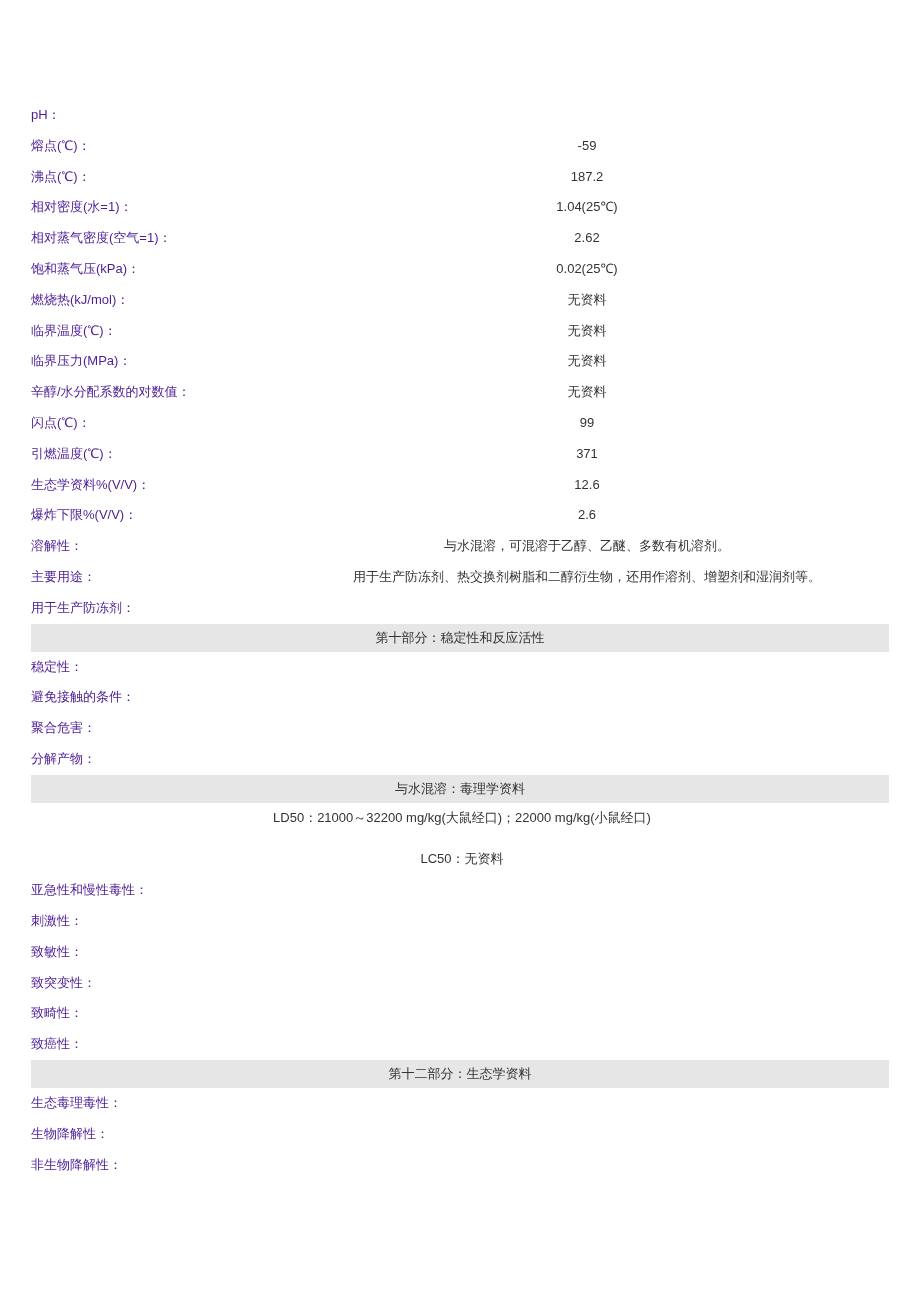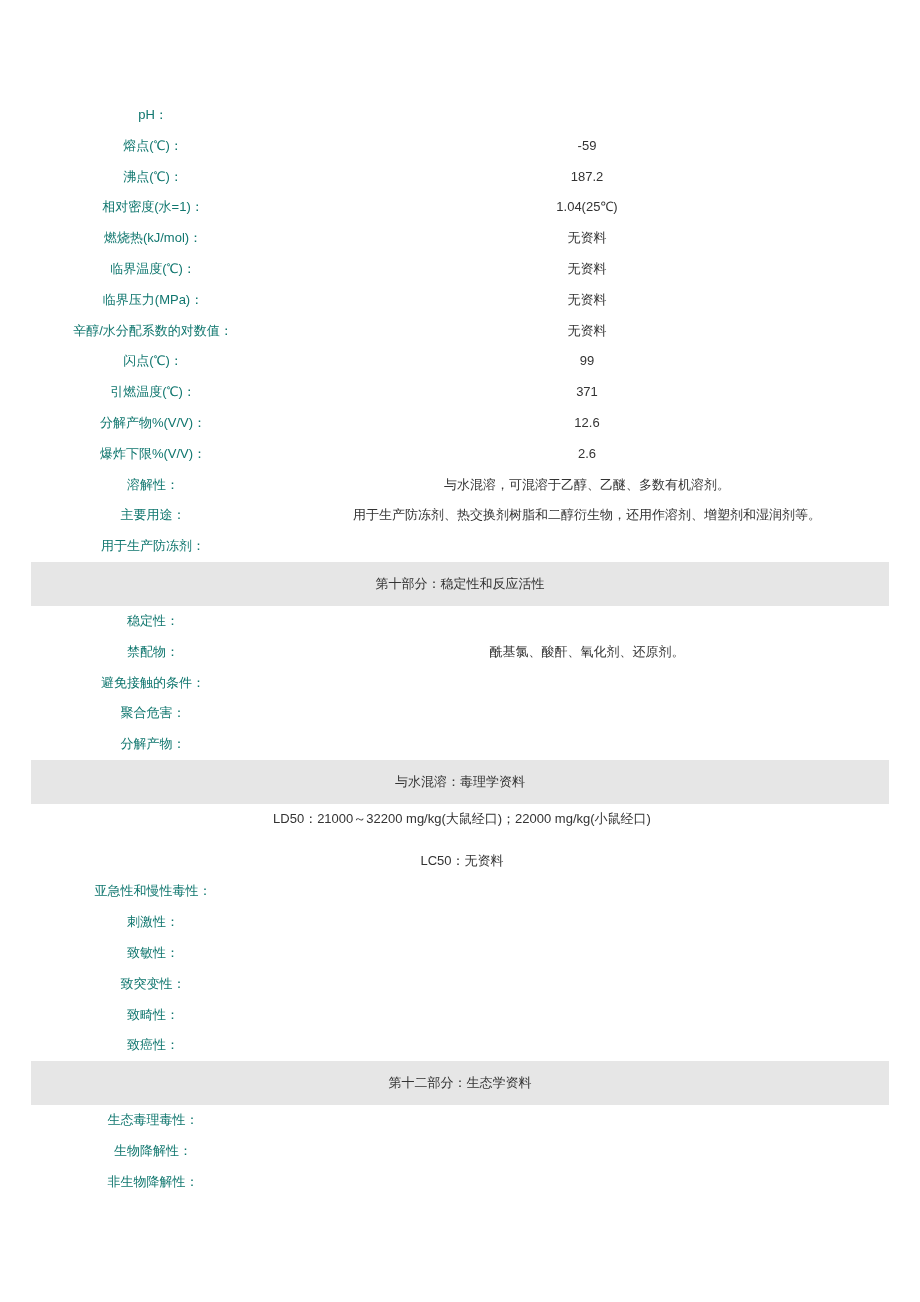--- a/index.html
+++ b/index.html
@@ -12,35 +12,35 @@
     color: #333;
   }
   .row {
     display: flex;
     align-items: flex-start;
     padding: 5px 0;
     line-height: 1.6;
   }
   .label {
     width: 250px;
-    text-align: center;
-    color: #0f766e;
+    text-align: left;
+    color: #4c1d95;
     padding-right: 6px;
     flex-shrink: 0;
   }
   .value {
     flex: 1;
     color: #333;
     padding-left: 4px;
     text-align: center;
   }
   .section-header {
     background: #e6e6e6;
     text-align: center;
-    padding: 13px 0;
+    padding: 5px 0;
     color: #333;
     font-size: 13px;
   }
   .multiline {
     white-space: pre-line;
   }
 </style>
 </head>
 <body>
 
@@ -55,20 +55,28 @@
     </div>
   <div class="row">
       <div class="label">沸点(℃)：</div>
       <div class="value">187.2</div>
     </div>
   <div class="row">
       <div class="label">相对密度(水=1)：</div>
       <div class="value">1.04(25℃)</div>
     </div>
   <div class="row">
+      <div class="label">相对蒸气密度(空气=1)：</div>
+      <div class="value">2.62</div>
+    </div>
+  <div class="row">
+      <div class="label">饱和蒸气压(kPa)：</div>
+      <div class="value">0.02(25℃)</div>
+    </div>
+  <div class="row">
       <div class="label">燃烧热(kJ/mol)：</div>
       <div class="value">无资料</div>
     </div>
   <div class="row">
       <div class="label">临界温度(℃)：</div>
       <div class="value">无资料</div>
     </div>
   <div class="row">
       <div class="label">临界压力(MPa)：</div>
       <div class="value">无资料</div>
@@ -79,21 +87,21 @@
     </div>
   <div class="row">
       <div class="label">闪点(℃)：</div>
       <div class="value">99</div>
     </div>
   <div class="row">
       <div class="label">引燃温度(℃)：</div>
       <div class="value">371</div>
     </div>
   <div class="row">
-      <div class="label">分解产物%(V/V)：</div>
+      <div class="label">生态学资料%(V/V)：</div>
       <div class="value">12.6</div>
     </div>
   <div class="row">
       <div class="label">爆炸下限%(V/V)：</div>
       <div class="value">2.6</div>
     </div>
   <div class="row">
       <div class="label">溶解性：</div>
       <div class="value">与水混溶，可混溶于乙醇、乙醚、多数有机溶剂。</div>
     </div>
@@ -106,24 +114,20 @@
       <div class="value"></div>
     </div>
 </div>
 
 <div class="section-header">第十部分：稳定性和反应活性</div>
 
 <div>
   <div class="row">
       <div class="label">稳定性：</div>
       <div class="value"></div>
-    </div>
-  <div class="row">
-      <div class="label">禁配物：</div>
-      <div class="value">酰基氯、酸酐、氧化剂、还原剂。</div>
     </div>
   <div class="row">
       <div class="label">避免接触的条件：</div>
       <div class="value"></div>
     </div>
   <div class="row">
       <div class="label">聚合危害：</div>
       <div class="value"></div>
     </div>
   <div class="row">

